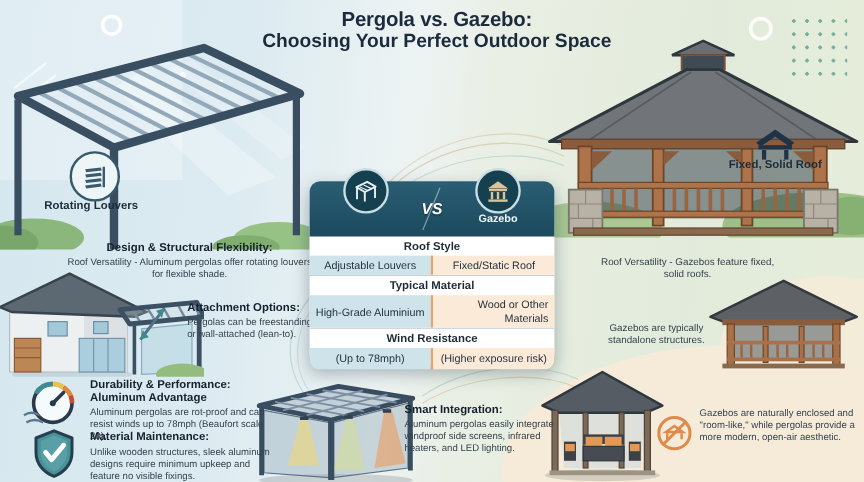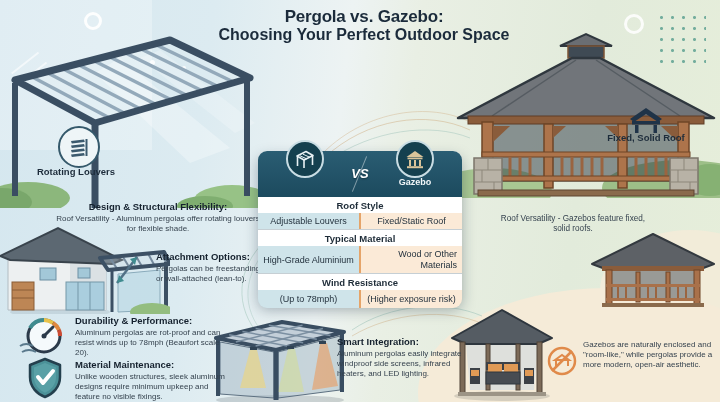--- a/index.html
+++ b/index.html
@@ -363,40 +363,44 @@
     <path d="M26,6 A16,16 0 0 1 35,9" fill="none" stroke="#e8c24a" stroke-width="4"></path>
     <path d="M35,9 A16,16 0 0 1 41,16" fill="none" stroke="#e0883f" stroke-width="4"></path>
     <path d="M41,16 A16,16 0 0 1 42,22" fill="none" stroke="#cc4b33" stroke-width="4"></path>
     <line x1="26" y1="22" x2="35" y2="13" stroke="#2b3a4a" stroke-width="3" stroke-linecap="round"></line>
     <circle cx="26" cy="22" r="2.5" fill="#2b3a4a"></circle>
     <path d="M2,32 q6,-4 13,0" fill="none" stroke="#5a798c" stroke-width="2"></path>
     <path d="M4,38 q7,-4 14,0" fill="none" stroke="#5a798c" stroke-width="2"></path>
   </svg>
   <div class="abs note" style="left:75px;top:316px;width:156px;">
     <div class="nh">Durability &amp; Performance:</div>
+    <div class="nh">Aluminum Advantage</div>
     <div class="nb">Aluminum pergolas are rot-proof and can resist winds up to 78mph (Beaufort scale 20).</div>
   </div>
 
   <svg class="abs" style="left:26px;top:357px;z-index:2;" width="38" height="42" viewBox="0 0 38 42">
     <path d="M19,2 L34,8 V20 C34,30 27,37 19,40 C11,37 4,30 4,20 V8 Z" fill="#4b9198" stroke="#24404e" stroke-width="2.5" stroke-linejoin="round"></path>
     <path d="M19,6 L30,10.5 V20 C30,27.5 25,33 19,35.8 C13,33 8,27.5 8,20 V10.5 Z" fill="#5fa7ac" opacity=".7"></path>
     <path d="M12,20 L17,26 L27,14" fill="none" stroke="#ffffff" stroke-width="4" stroke-linecap="round" stroke-linejoin="round"></path>
   </svg>
   <div class="abs note" style="left:75px;top:360px;width:160px;">
     <div class="nh">Material Maintenance:</div>
     <div class="nb">Unlike wooden structures, sleek aluminum designs require minimum upkeep and feature no visible fixings.</div>
   </div>
 
   <div class="abs note" style="left:337px;top:337px;width:130px;">
     <div class="nh">Smart Integration:</div>
     <div class="nb">Aluminum pergolas easily integrate windproof side screens, infrared heaters, and LED lighting.</div>
   </div>
 
   <div class="abs note center" style="left:498px;top:213px;width:150px;">
     <div class="nb" style="font-size:8.2px;">Roof Versatility - Gazebos feature fixed, solid roofs.</div>
+  </div>
+  <div class="abs note center" style="left:494px;top:268px;width:106px;">
+    <div class="nb" style="font-size:8.2px;">Gazebos are typically standalone structures.</div>
   </div>
 
   <svg class="abs" style="left:546px;top:345px;z-index:2;" width="32" height="32" viewBox="0 0 32 32">
     <circle cx="16" cy="16" r="13" fill="none" stroke="#e08a4a" stroke-width="2.5"></circle>
     <polygon points="9,15 16,10 23,15" fill="none" stroke="#e08a4a" stroke-width="2"></polygon>
     <line x1="10" y1="16" x2="10" y2="21" stroke="#e08a4a" stroke-width="2"></line>
     <line x1="22" y1="16" x2="22" y2="21" stroke="#e08a4a" stroke-width="2"></line>
     <line x1="6" y1="26" x2="26" y2="6" stroke="#e08a4a" stroke-width="2.5"></line>
   </svg>
   <div class="abs note" style="left:583px;top:339px;width:134px;">

